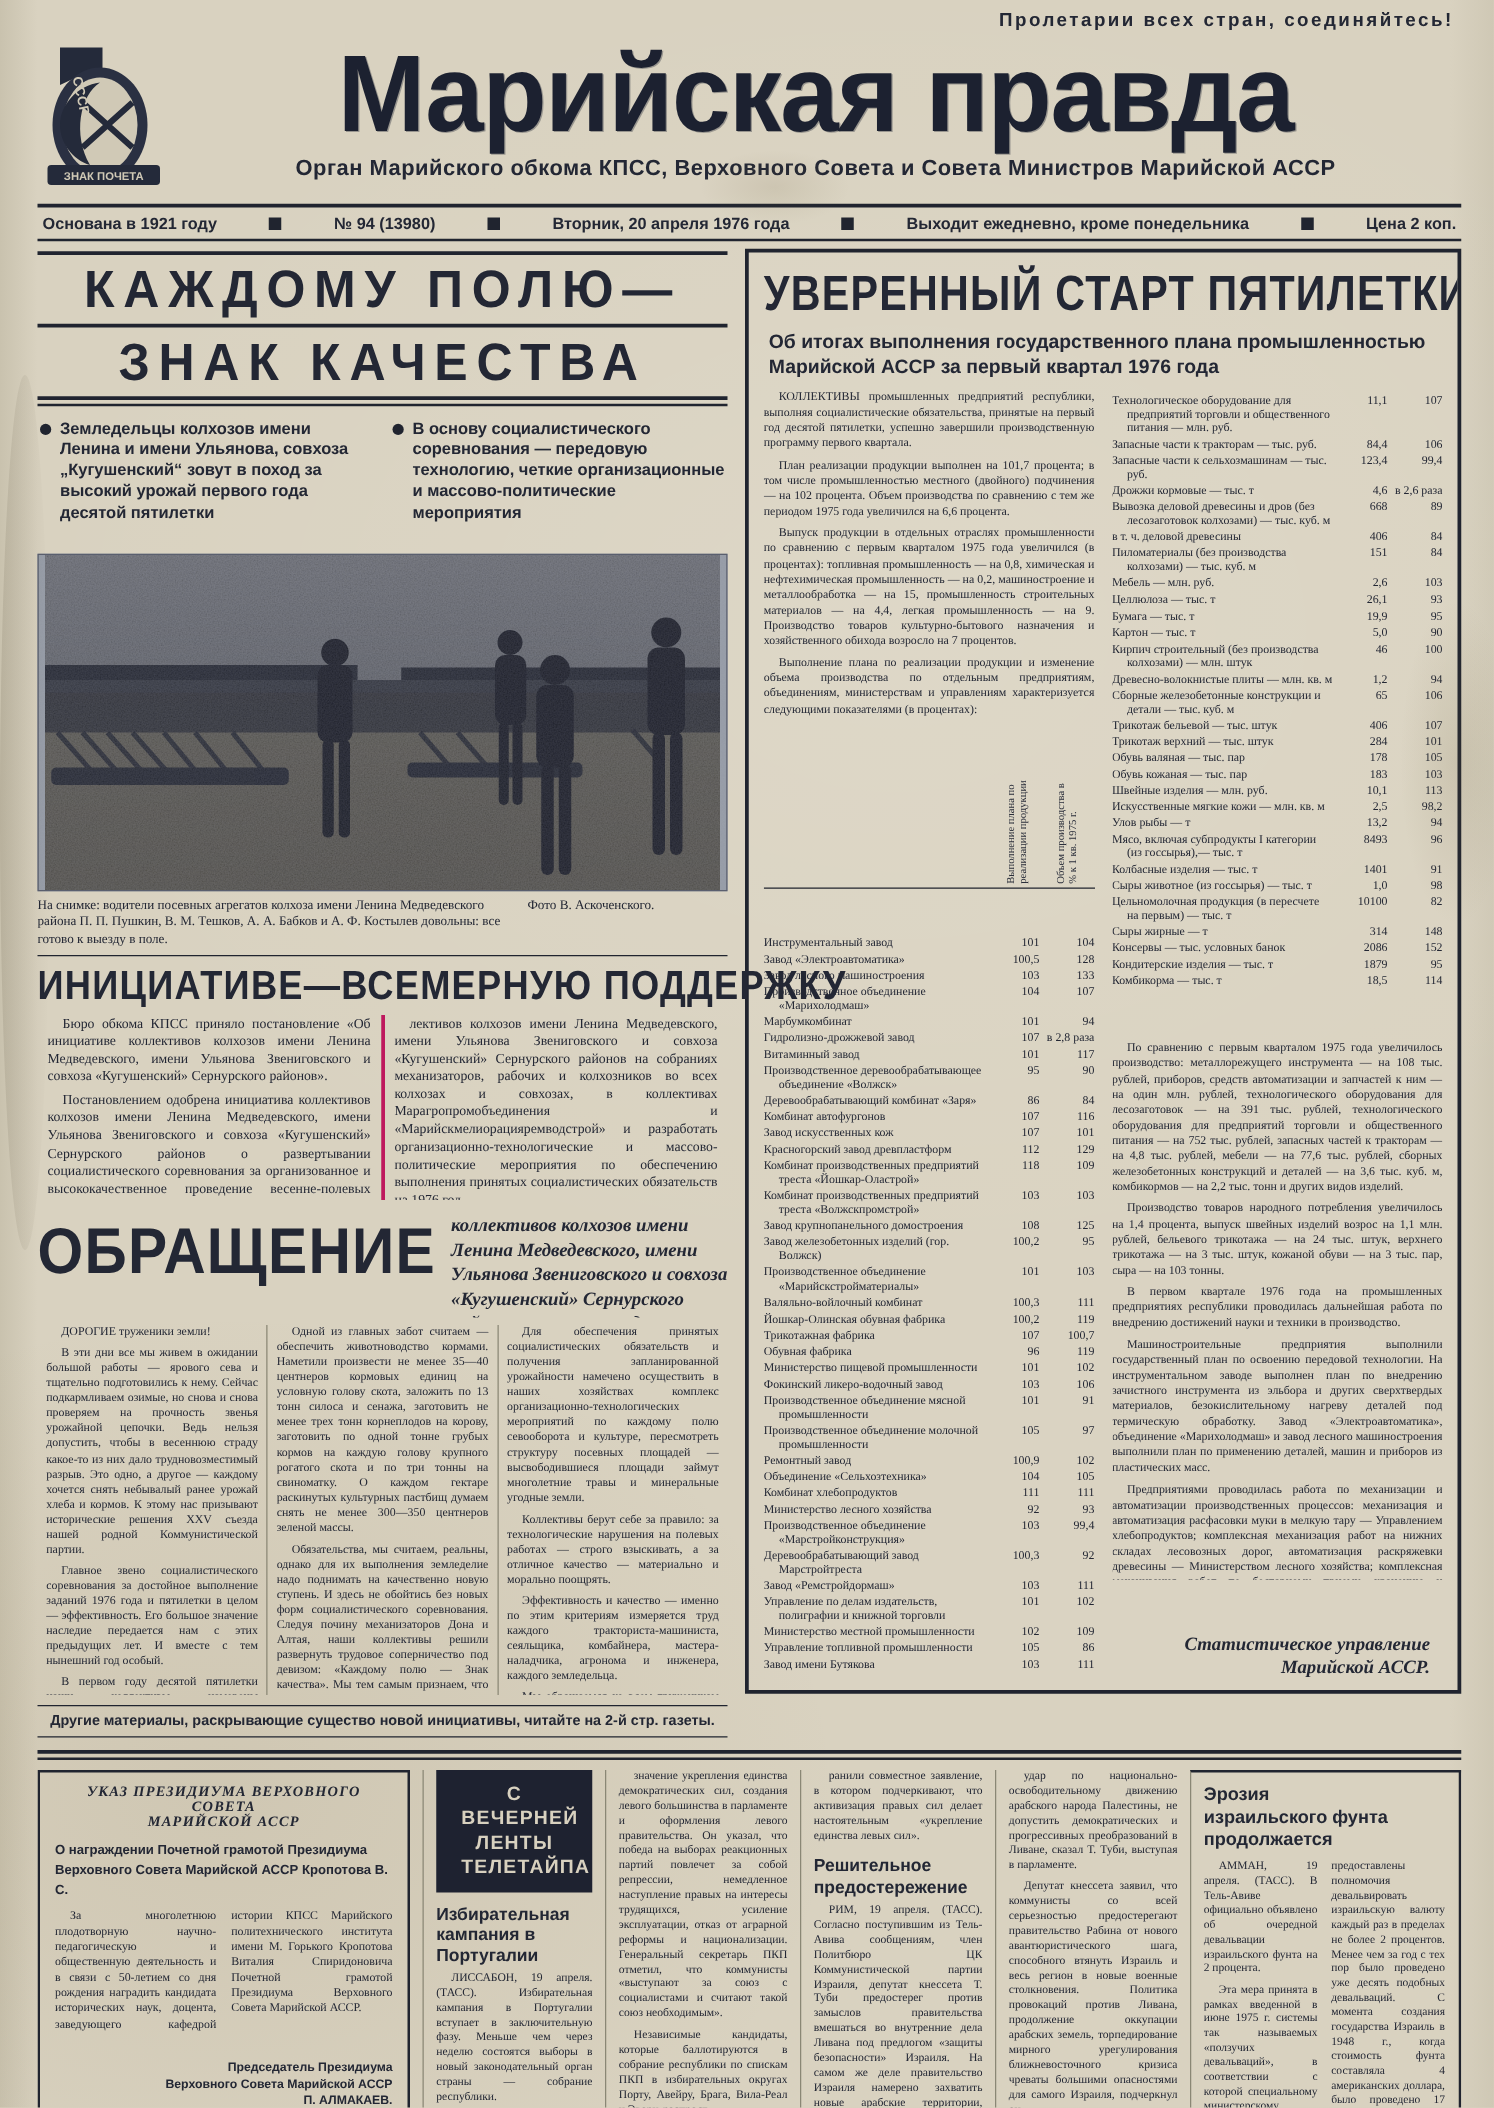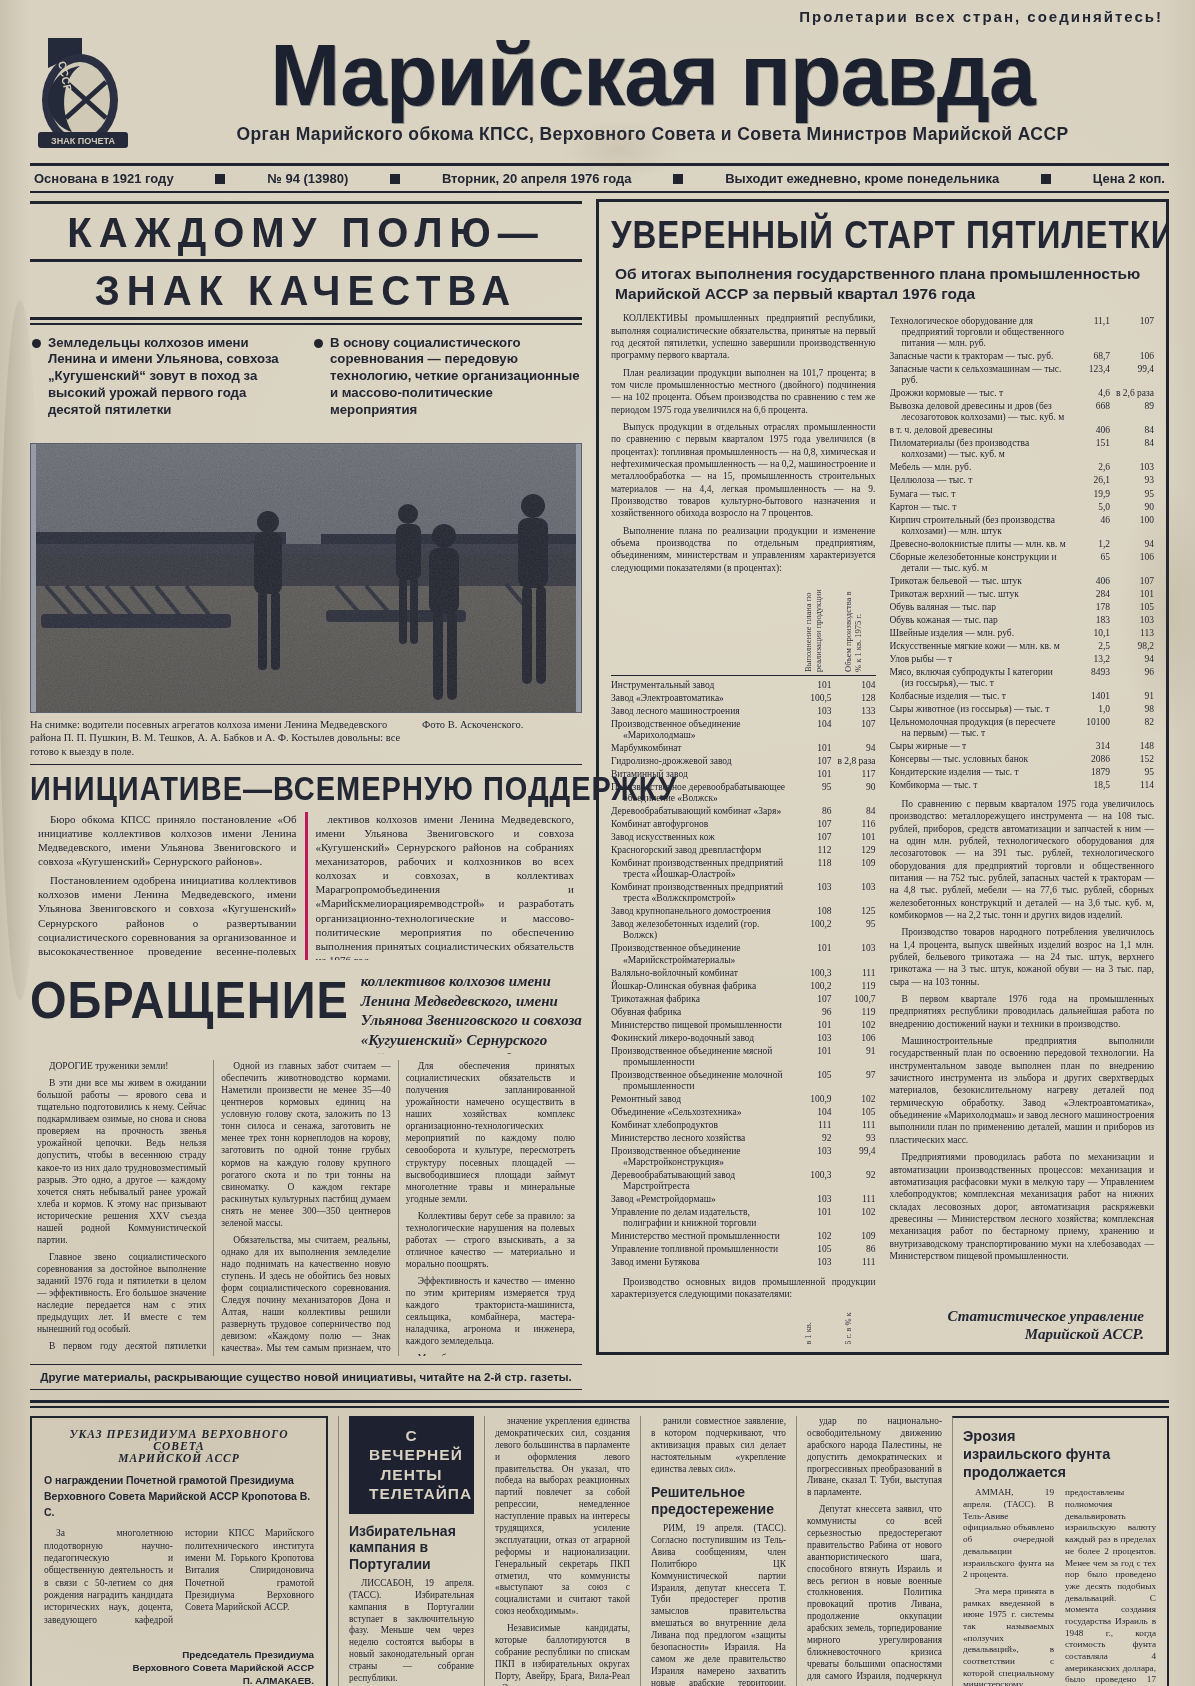--- a/index.html
+++ b/index.html
@@ -56,21 +56,21 @@
   .appeal-cols > div{flex:1;padding:0 7px;}
   .appeal-cols > div + div{border-left:1px solid #8a8775;}
   .para{margin:0 0 5px;text-indent:12px;}
   .left-footer{border-top:1.5px solid #20242f;border-bottom:1.5px solid #20242f;font-family:"Liberation Sans",sans-serif;font-weight:700;font-size:11.5px;text-align:center;padding:6px 4px;margin-top:8px;}
 
   
   .report-box{border:3px solid #20242f;padding:10px 12px 8px;height:1156px;box-sizing:border-box;display:flex;flex-direction:column;overflow:hidden;background:rgba(255,255,255,.03);}
   .report-head{font-family:"Liberation Sans",sans-serif;font-weight:700;font-size:33px;letter-spacing:1px;text-align:center;transform:scaleY(1.2);margin:4px 0 10px;white-space:nowrap;}
   .report-sub{font-family:"Liberation Sans",sans-serif;font-weight:700;font-size:15.5px;line-height:1.3;margin:0 4px 8px;}
   .report-cols{display:flex;gap:14px;flex:1;overflow:hidden;}
-  .rc{flex:1;min-width:0;display:flex;flex-direction:column;overflow:hidden;}
+  .rc{flex:1;min-width:0;display:flex;flex-direction:column;overflow:hidden;gap:35px;}
   .rc .paras{font-size:9.5px;line-height:1.3;text-align:justify;}
   .rc2 .paras{flex:1;overflow:hidden;margin-top:6px;}
   .thead{display:flex;justify-content:flex-end;gap:10px;border-bottom:1.5px solid #20242f;padding:3px 2px 3px 0;margin-top:6px;}
   .thead:before{content:"";flex:1;}
   .vh{writing-mode:vertical-rl;transform:rotate(180deg);font-size:8.5px;line-height:1.15;height:84px;width:30px;color:#2a2e3a;}
   .stat-table{width:100%;border-collapse:collapse;font-size:9.5px;line-height:1.16;margin-top:3px;}
   .stat-table td{vertical-align:top;padding:1px 0;}
   .c-name{padding-left:12px !important;text-indent:-12px;}
   .c-num{width:40px;text-align:right;white-space:nowrap;padding-left:4px !important;}
   .note{font-size:9.5px;line-height:1.3;text-indent:12px;text-align:justify;margin-top:7px;}
@@ -470,21 +470,21 @@
         <div class="rc rc2">
           <table class="stat-table">
             <tbody>
                 <tr>
                   <td class="c-name">Технологическое оборудование для предприятий торговли и общественного питания — млн. руб.</td>
                   <td class="c-num">11,1</td>
                   <td class="c-num">107</td>
                 </tr>
                 <tr>
                   <td class="c-name">Запасные части к тракторам — тыс. руб.</td>
-                  <td class="c-num">68,7</td>
+                  <td class="c-num">84,4</td>
                   <td class="c-num">106</td>
                 </tr>
                 <tr>
                   <td class="c-name">Запасные части к сельхозмашинам — тыс. руб.</td>
                   <td class="c-num">123,4</td>
                   <td class="c-num">99,4</td>
                 </tr>
                 <tr>
                   <td class="c-name">Дрожжи кормовые — тыс. т</td>
                   <td class="c-num">4,6</td>

